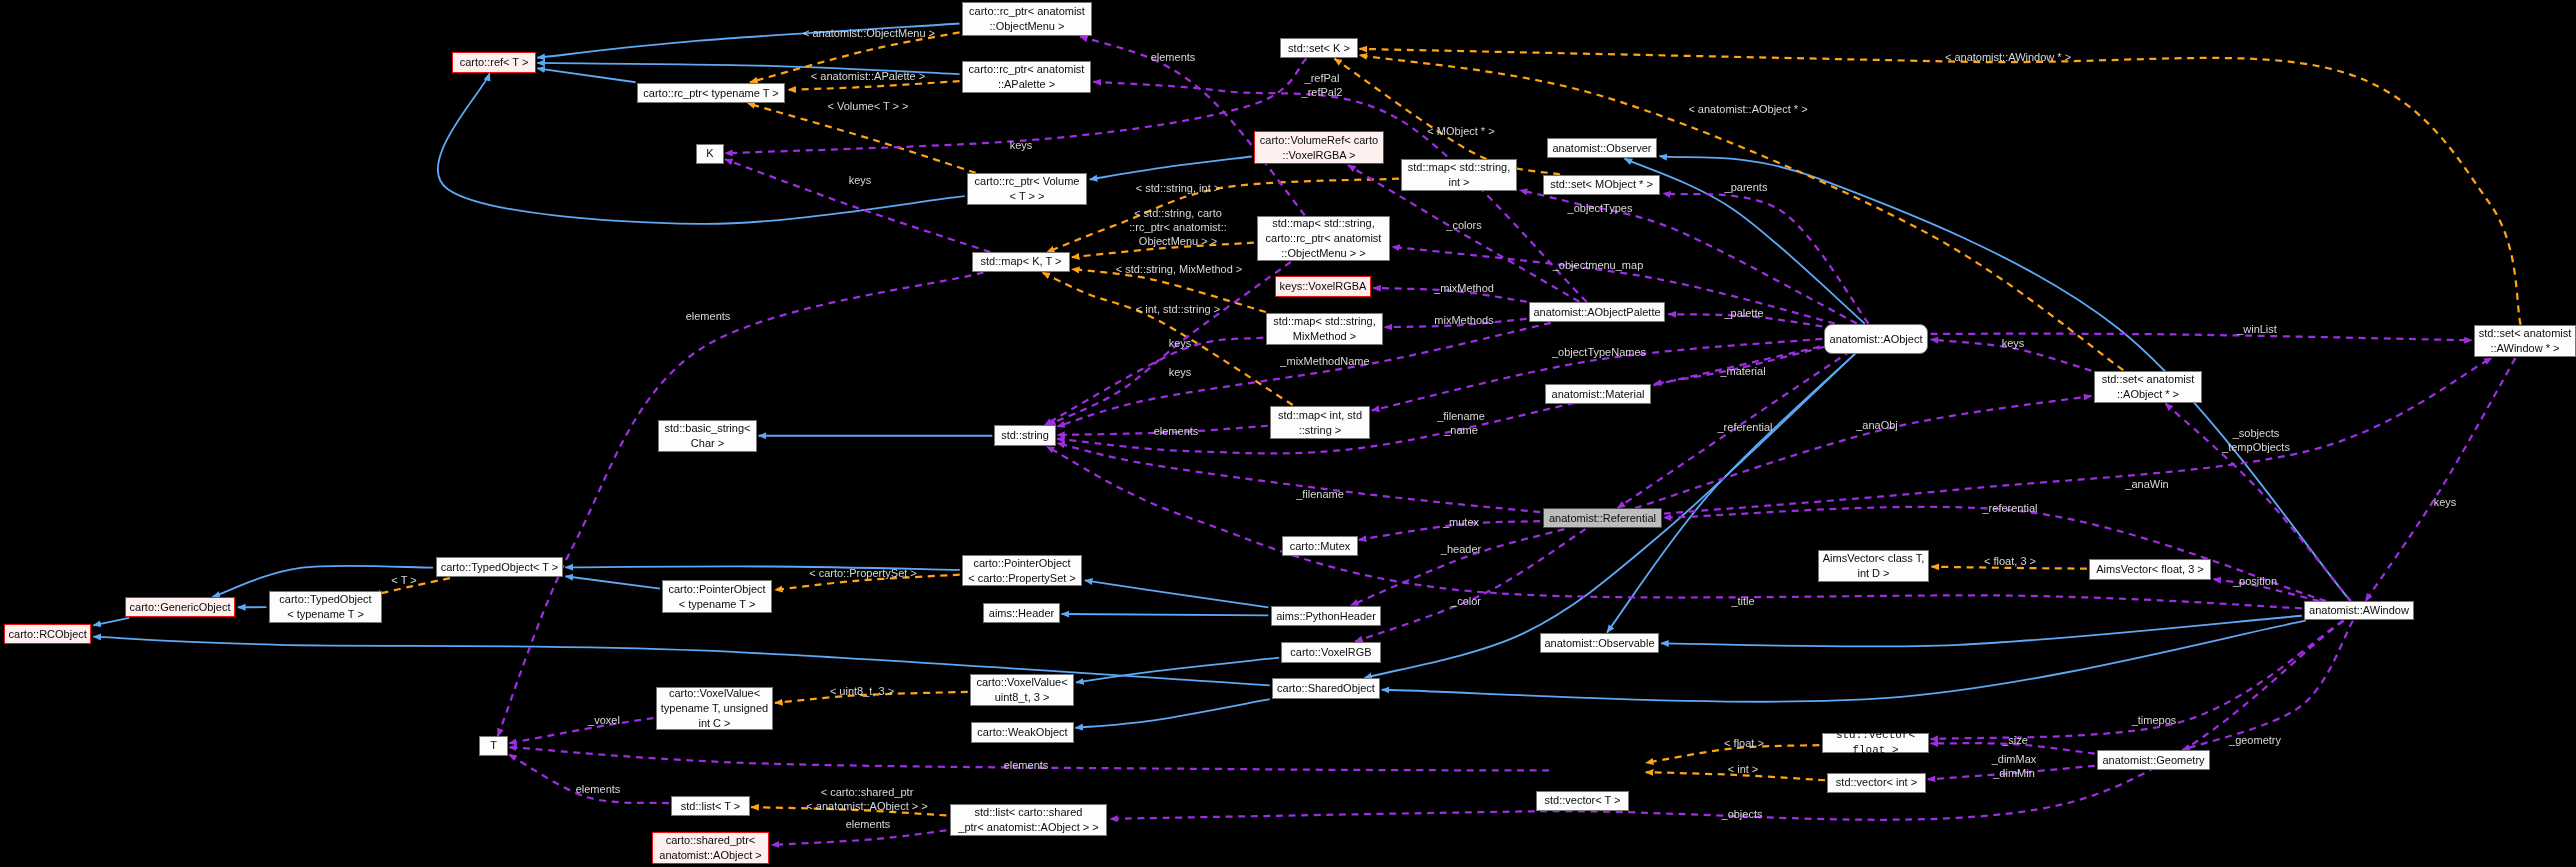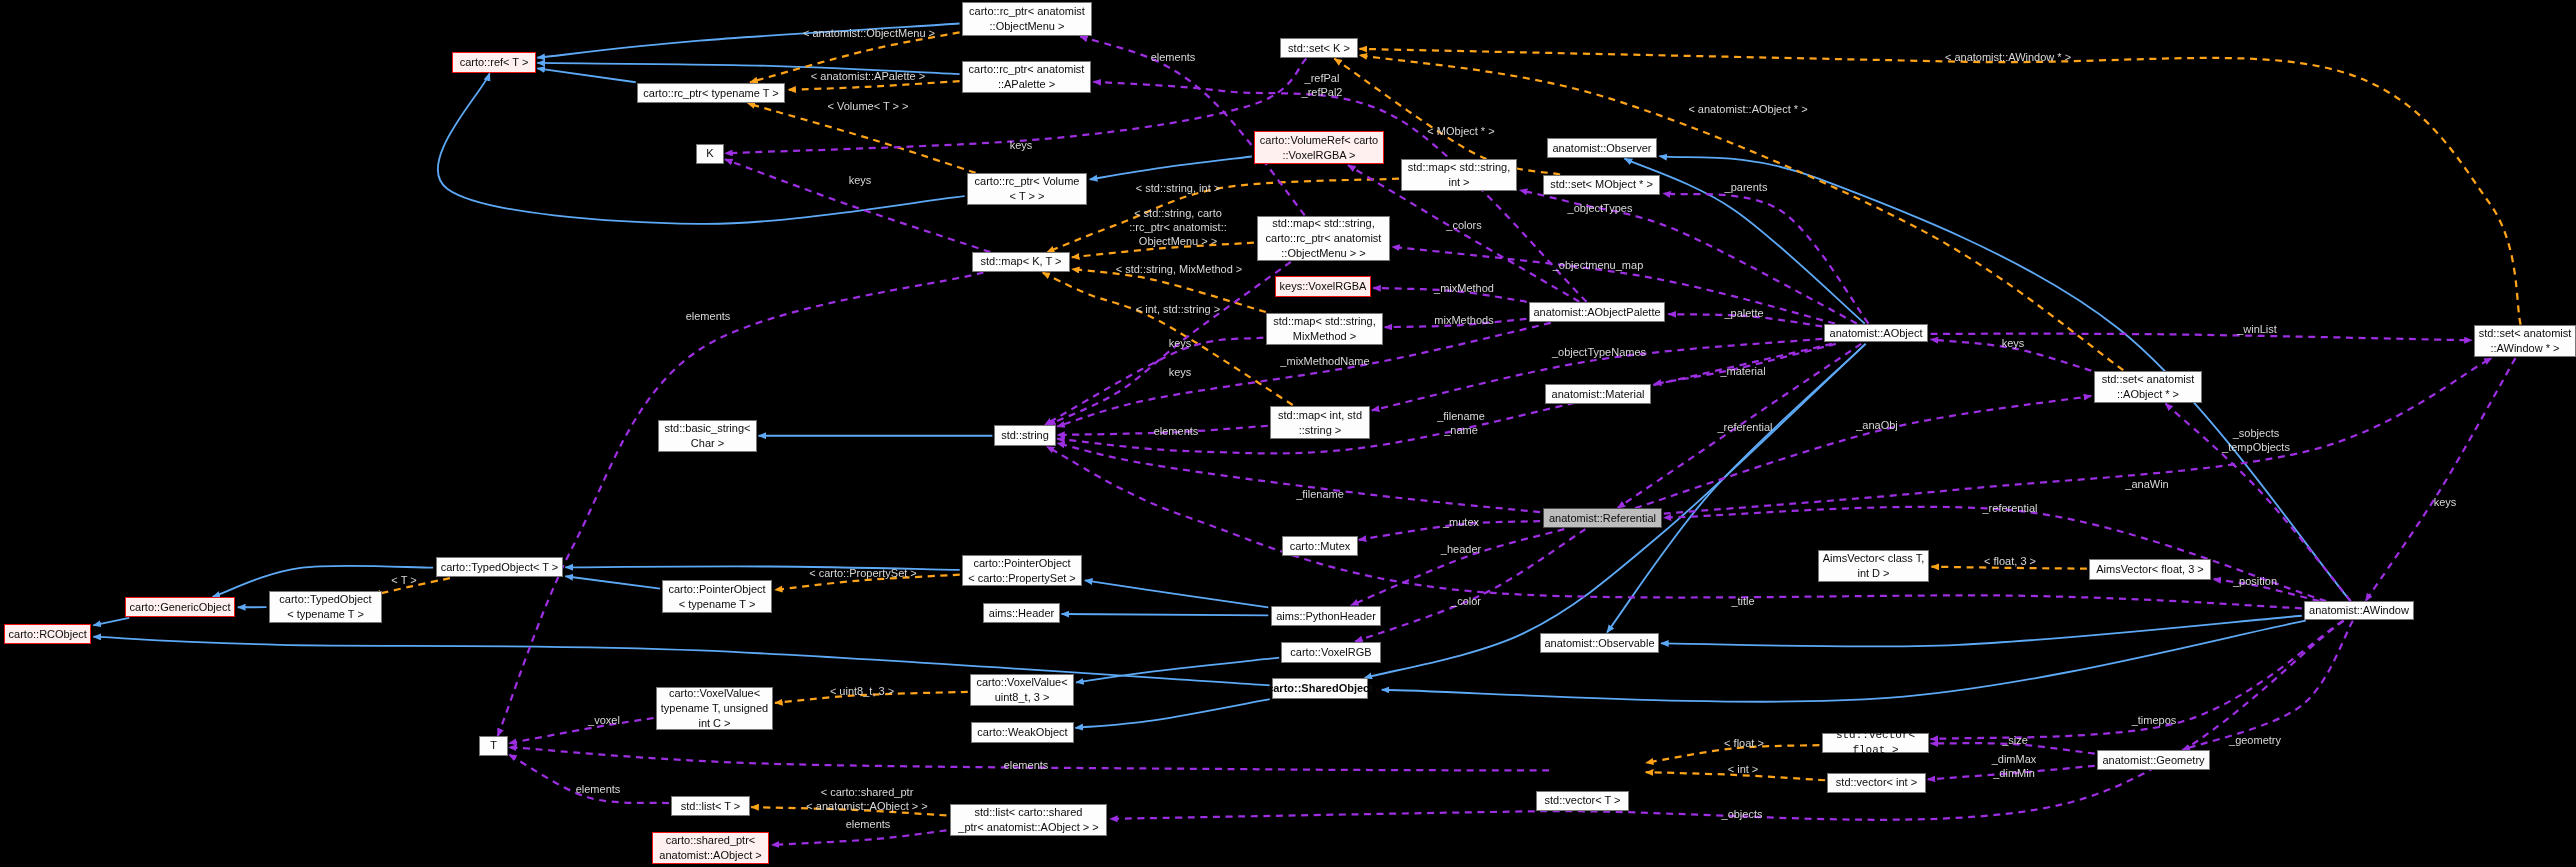--- a/index.html
+++ b/index.html
@@ -132,21 +132,21 @@
 int &gt;</div>
       <div class="node" style="left: 1543px; top: 175px; width: 117px; height: 19.6px;">std::set&lt; MObject * &gt;</div>
       <div class="node" style="left: 972px; top: 252px; width: 98px; height: 19.6px;">std::map&lt; K, T &gt;</div>
       <div class="node" style="left: 1257px; top: 216px; width: 133px; height: 45px;">std::map&lt; std::string,
 carto::rc_ptr&lt; anatomist
 ::ObjectMenu &gt; &gt;</div>
       <div class="node red" style="left: 1275px; top: 276px; width: 96px; height: 21px;">keys::VoxelRGBA</div>
       <div class="node" style="left: 1266px; top: 313px; width: 117px; height: 32px;">std::map&lt; std::string,
 MixMethod &gt;</div>
       <div class="node" style="left: 1529px; top: 302px; width: 136px; height: 20px;">anatomist::AObjectPalette</div>
-      <div class="node" style="left: 1824px; top: 324px; width: 104px; height: 18px;">anatomist::AObject</div>
+      <div class="node" style="left: 1824px; top: 324px; width: 104px; height: 30px; border-radius: 8px;">anatomist::AObject</div>
       <div class="node" style="left: 1545px; top: 384px; width: 106px; height: 20px;">anatomist::Material</div>
       <div class="node" style="left: 1270px; top: 406px; width: 100px; height: 33px;">std::map&lt; int, std
 ::string &gt;</div>
       <div class="node" style="left: 658px; top: 420px; width: 99px; height: 32px;">std::basic_string&lt;
 Char &gt;</div>
       <div class="node" style="left: 994px; top: 425px; width: 62px; height: 21px;">std::string</div>
       <div class="node" style="left: 2094px; top: 371px; width: 108px; height: 32px;">std::set&lt; anatomist
 ::AObject * &gt;</div>
       <div class="node" style="left: 2474px; top: 325px; width: 102px; height: 32px;">std::set&lt; anatomist
 ::AWindow * &gt;</div>
@@ -162,21 +162,21 @@
       <div class="node red" style="left: 4.2px; top: 624px; width: 87px; height: 20px;">carto::RCObject</div>
       <div class="node" style="left: 662px; top: 580px; width: 110px; height: 33px;">carto::PointerObject
 &lt; typename T &gt;</div>
       <div class="node" style="left: 962px; top: 555px; width: 120px; height: 31px;">carto::PointerObject
 &lt; carto::PropertySet &gt;</div>
       <div class="node" style="left: 983px; top: 603px; width: 77px; height: 20px;">aims::Header</div>
       <div class="node" style="left: 1271px; top: 606px; width: 110px; height: 20px;">aims::PythonHeader</div>
       <div class="node" style="left: 1540px; top: 633px; width: 119px; height: 20px;">anatomist::Observable</div>
       <div class="node" style="left: 2304px; top: 601px; width: 110px; height: 19px;">anatomist::AWindow</div>
       <div class="node" style="left: 1281px; top: 642px; width: 100px; height: 21px;">carto::VoxelRGB</div>
-      <div class="node" style="left: 1272px; top: 678px; width: 96px; height: 21px; font-weight: bold;">carto::SharedObject</div>
+      <div class="node" style="left: 1272px; top: 678px; width: 108px; height: 21px;">carto::SharedObject</div>
       <div class="node" style="left: 970px; top: 674px; width: 104px; height: 32px;">carto::VoxelValue&lt;
 uint8_t, 3 &gt;</div>
       <div class="node" style="left: 656px; top: 687px; width: 117px; height: 43px;">carto::VoxelValue&lt;
 typename T, unsigned
 int C &gt;</div>
       <div class="node" style="left: 971px; top: 722px; width: 103px; height: 21px;">carto::WeakObject</div>
       <div class="node" style="left: 479px; top: 736px; width: 29px; height: 19.6px;">T</div>
       <div class="node" style="left: 1536px; top: 761px; width: 93px; height: 19.6px; margin-top: 30px;">std::vector&lt; T &gt;</div>
       <div class="node" style="left: 1822px; top: 733px; width: 107px; height: 20px; font-family: Liberation Mono, monospace;">std::vector&lt; float &gt;</div>
       <div class="node" style="left: 1827px; top: 773px; width: 99px; height: 19.6px;">std::vector&lt; int &gt;</div>

